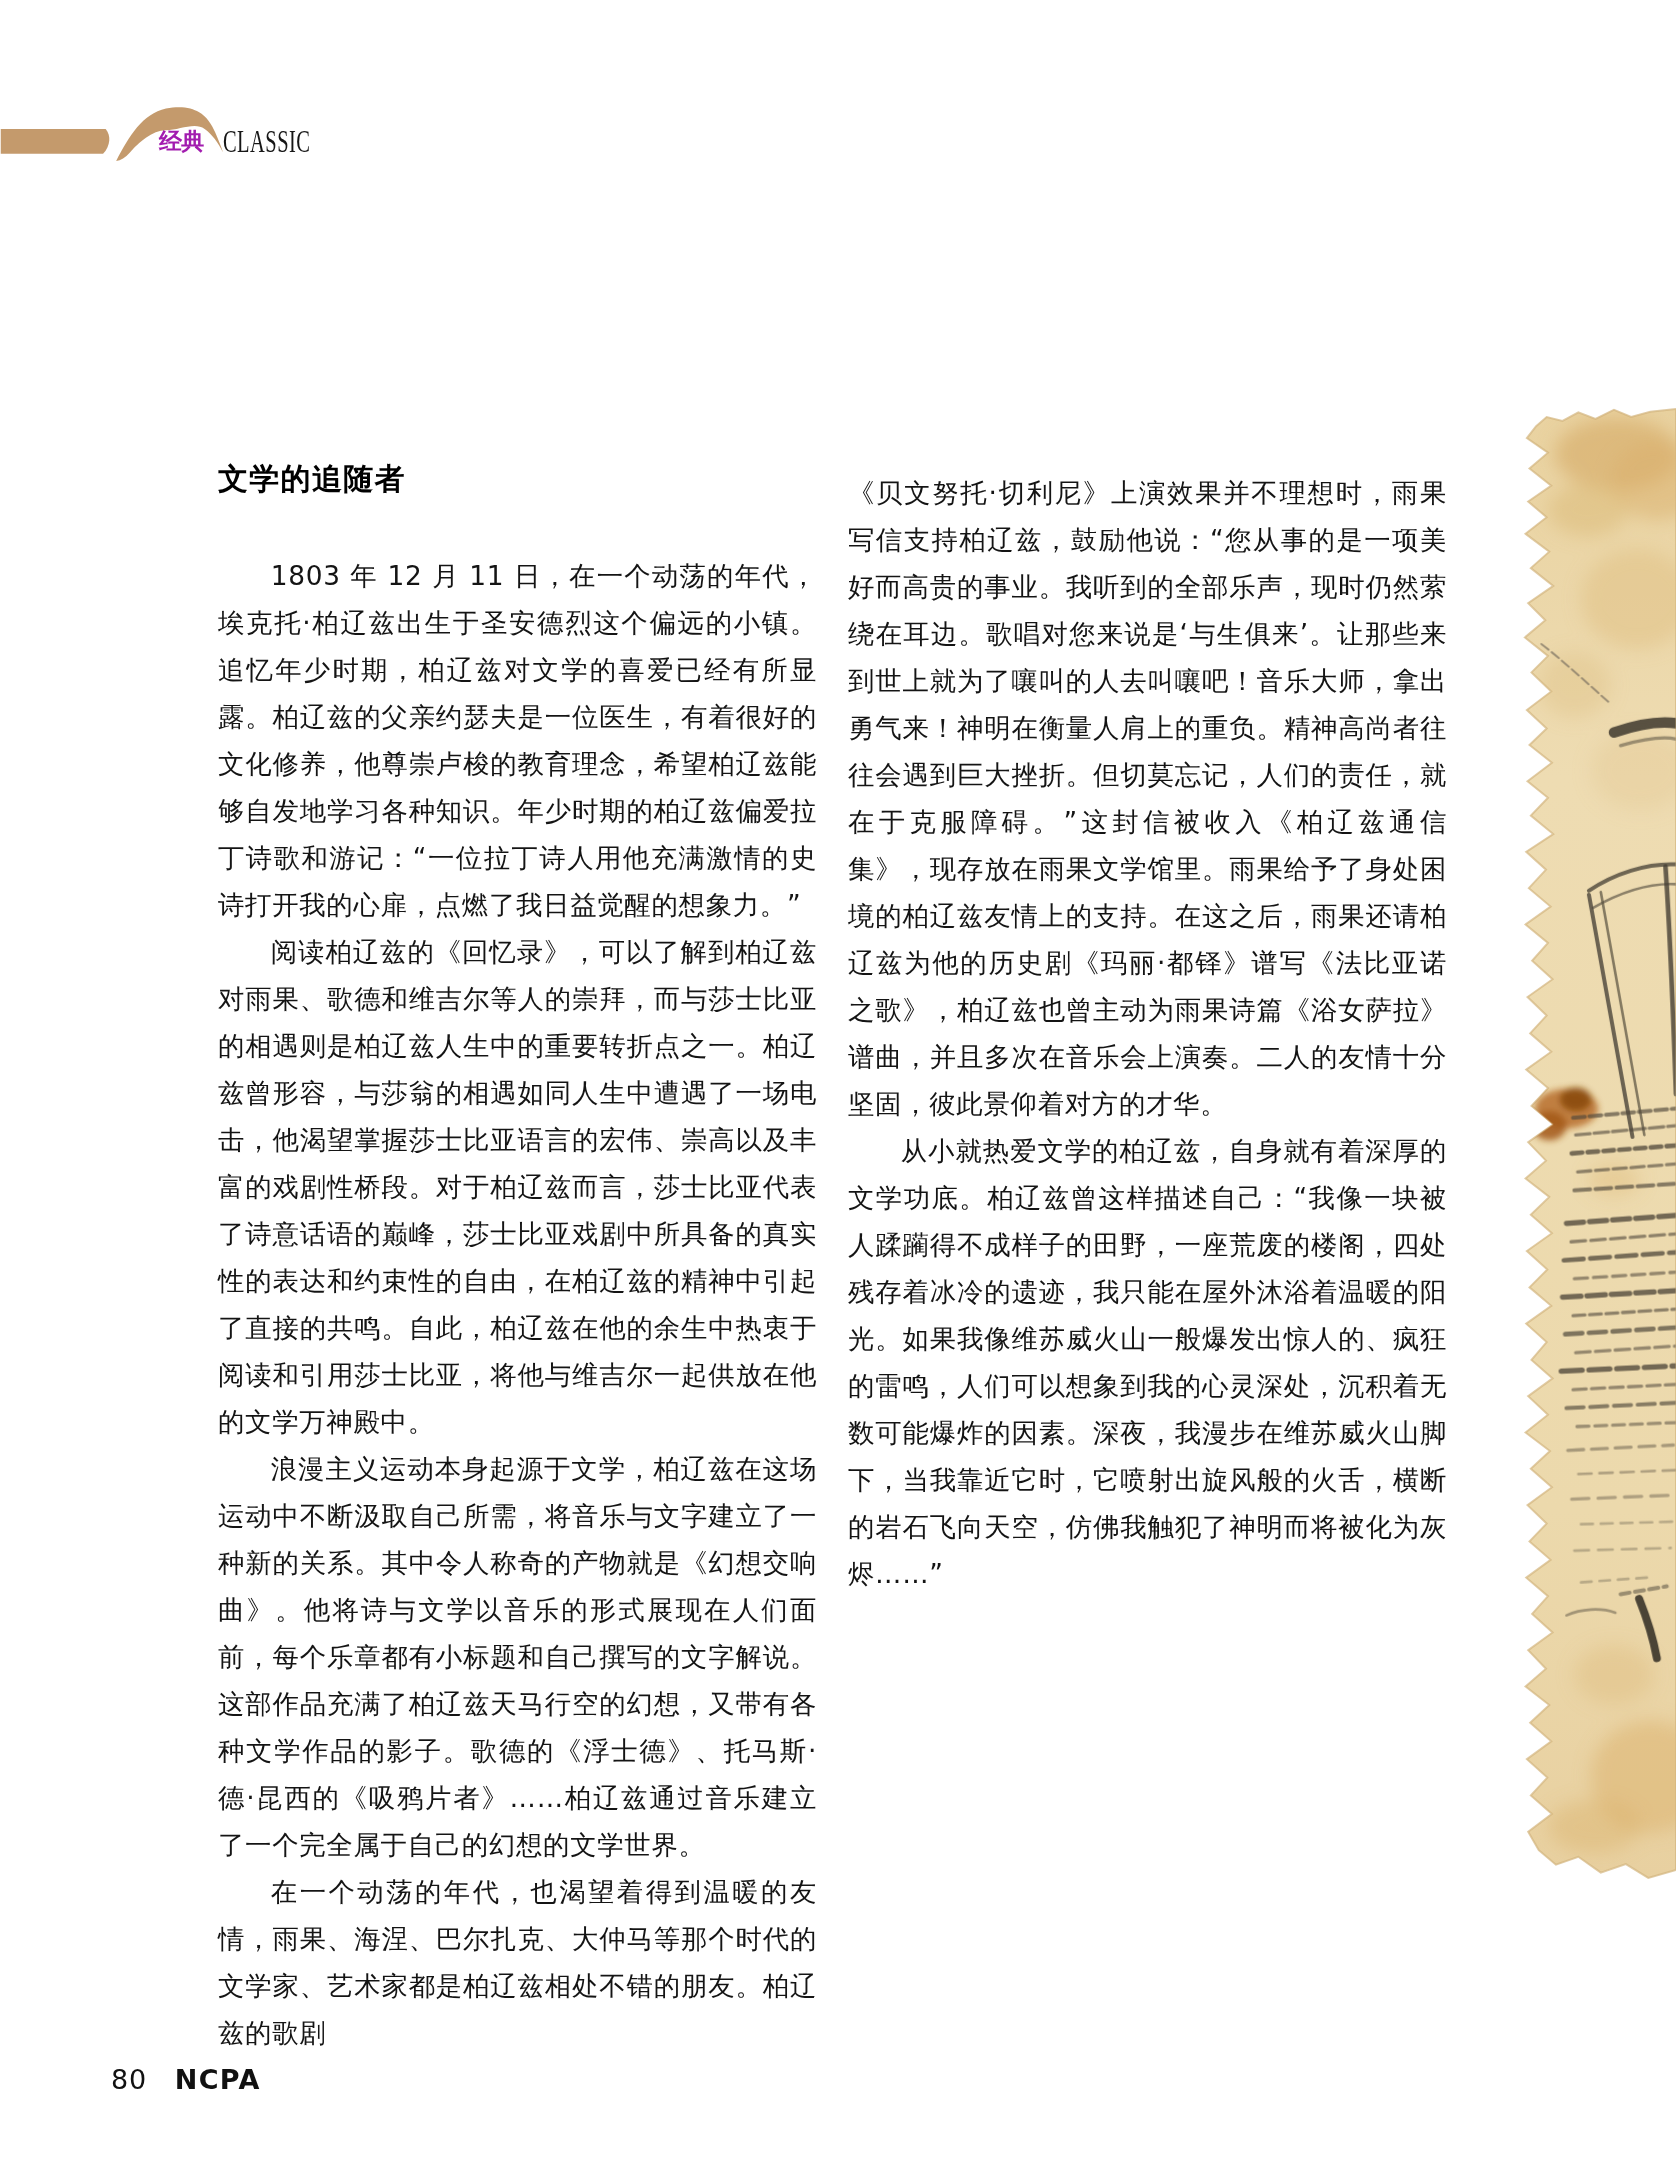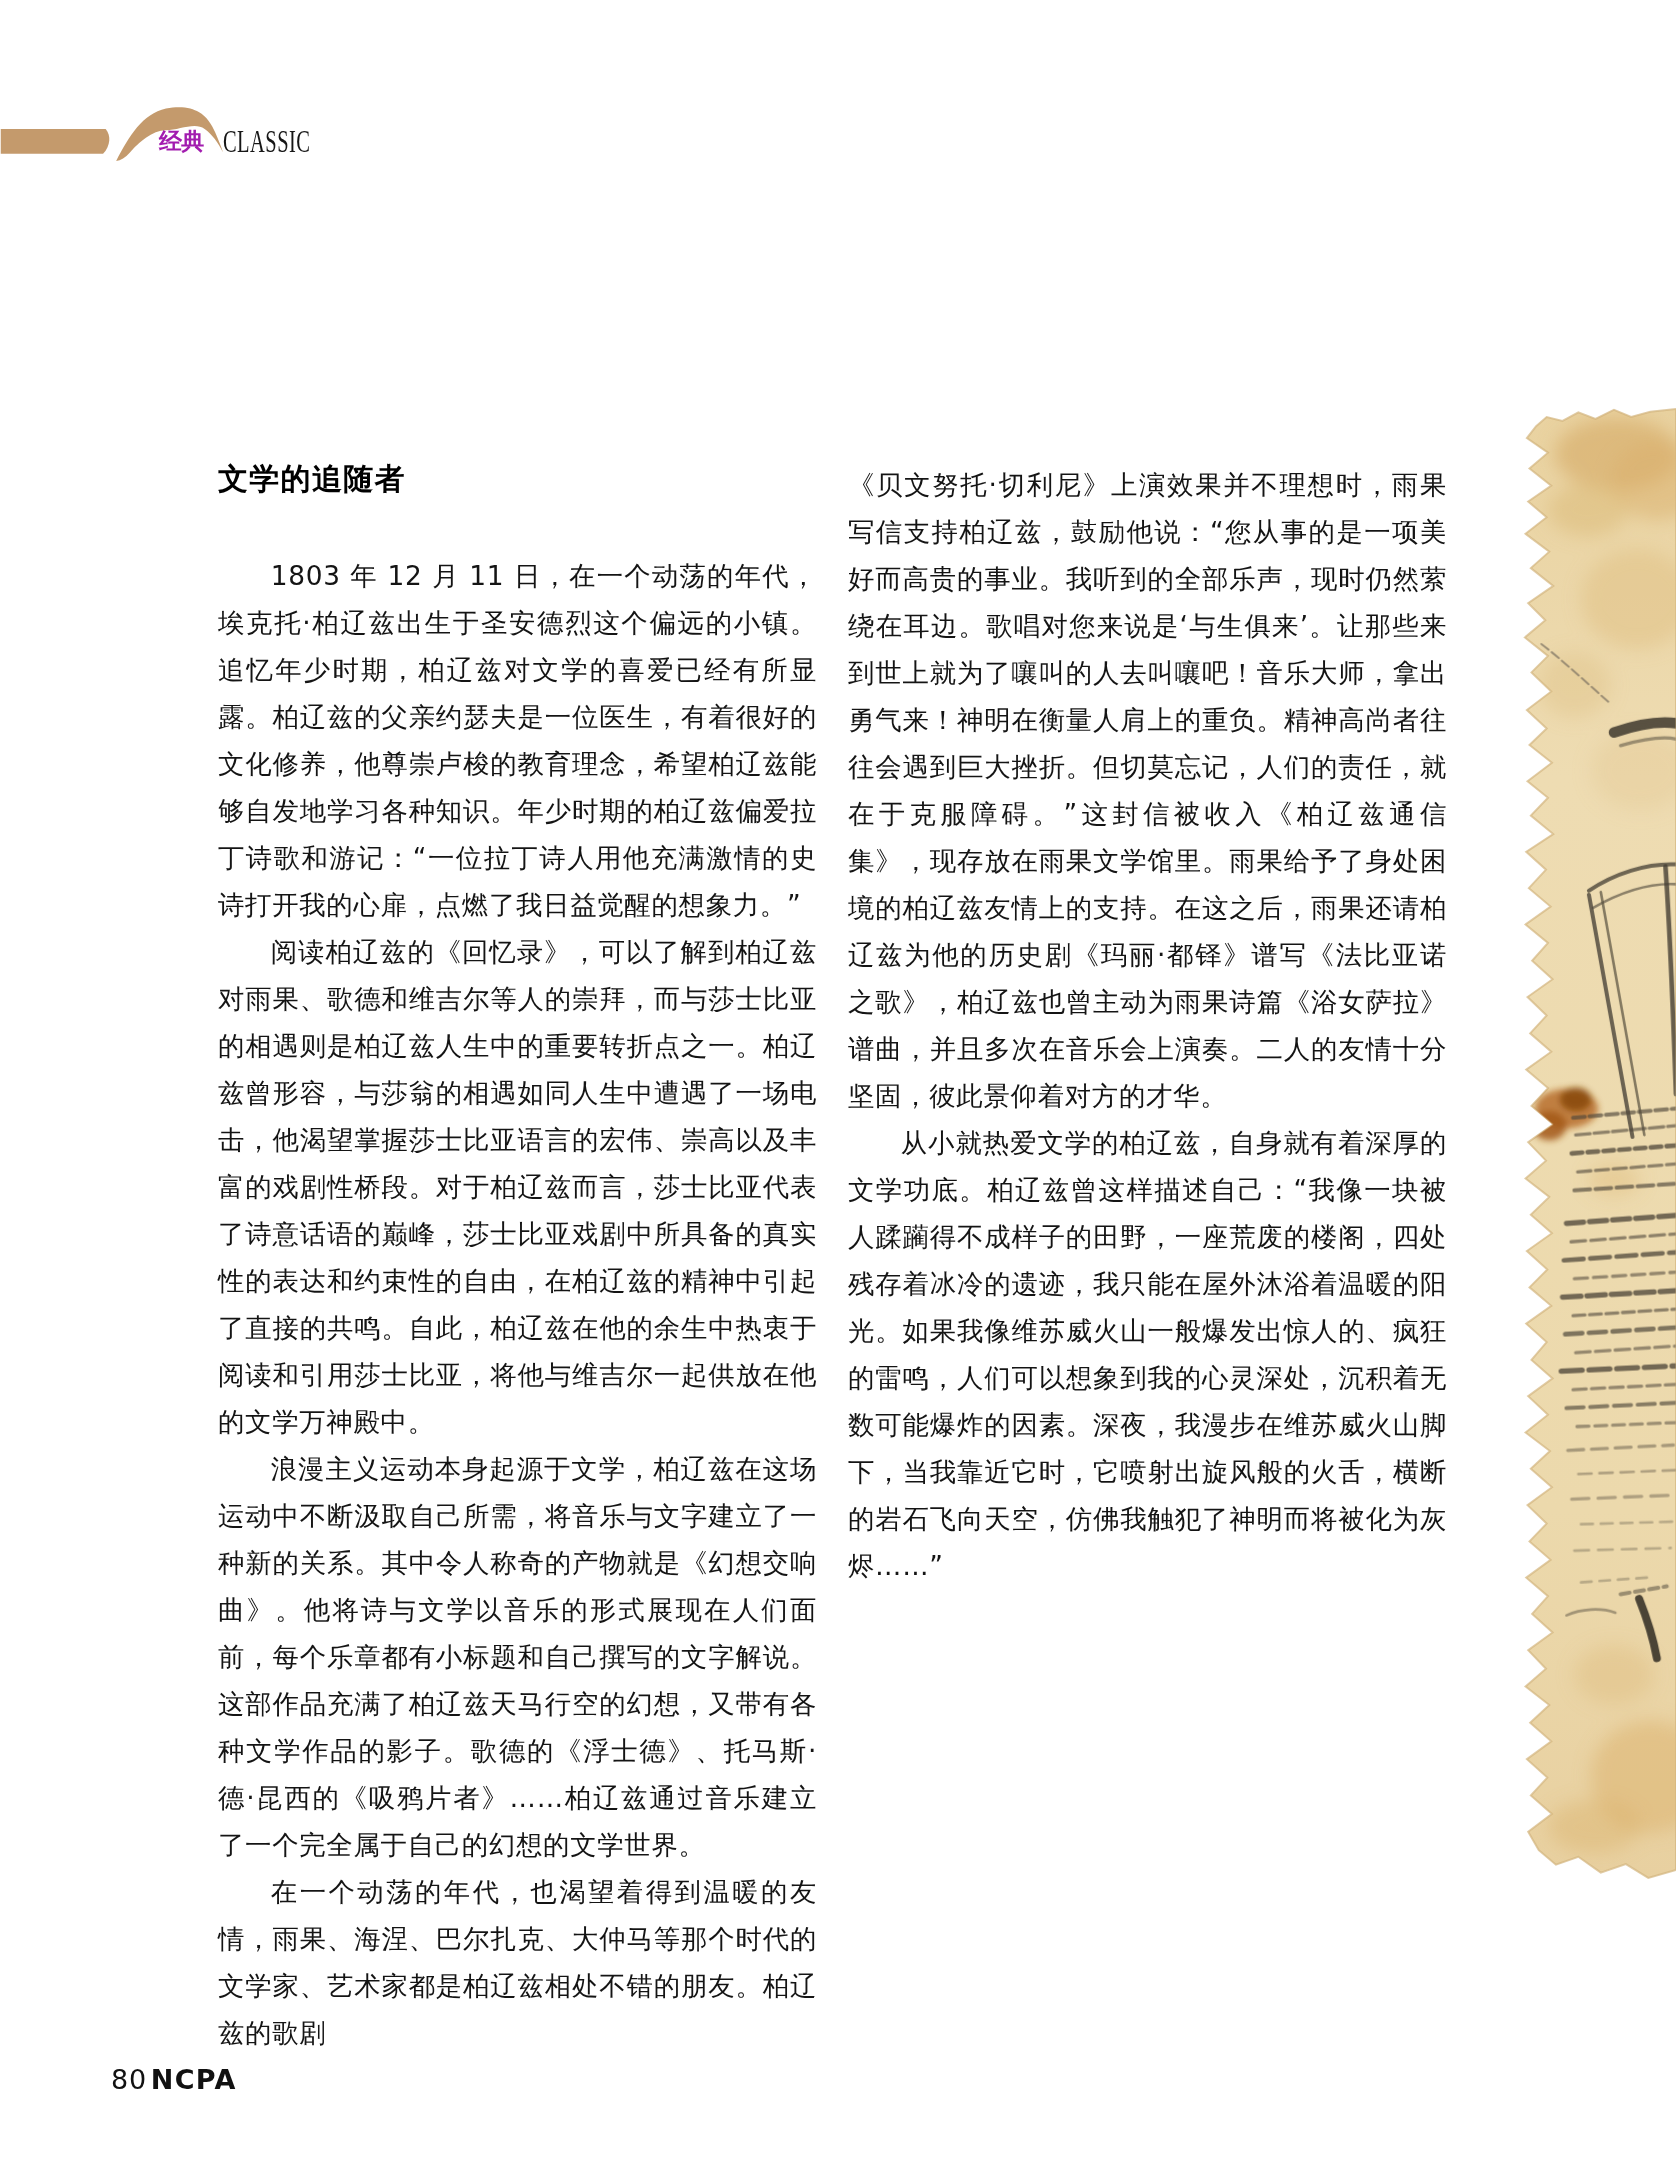--- a/index.html
+++ b/index.html
@@ -29,26 +29,26 @@
     font-size:26.4px;line-height:47px;letter-spacing:0.7px;
     color:#141414;text-align:justify;
   }
   .col-left{left:218px;top:462px;}
   .col-right{left:848px;top:461px;}
   .article-title{
     font-size:30px;line-height:34px;font-weight:bold;
     color:#000;letter-spacing:1.3px;margin:0 0 56px 0;text-align:left;
   }
   .col p{margin:0;padding:0;text-indent:2em;}
-  .col p.continued{text-indent:0;}
+  .col p.continued{text-indent:0;margin-top:8px;}
   
   .footer{
     position:absolute;left:111px;top:2064px;
     font-size:27px;line-height:32px;color:#111;
-    display:flex;gap:4px;align-items:baseline;white-space:nowrap;
+    display:flex;gap:28px;align-items:baseline;white-space:nowrap;
   }
   .footer .page-num{font-weight:400;letter-spacing:0.7px;}
   .footer .magazine{font-weight:700;letter-spacing:1.3px;}
   
   .aged-paper{position:absolute;left:1515px;top:401px;width:161px;height:1485px;}
 </style>
 </head>
 <body>
 
 <svg class="header-swoosh" viewBox="0 0 350 90" xmlns="http://www.w3.org/2000/svg" aria-hidden="true">

